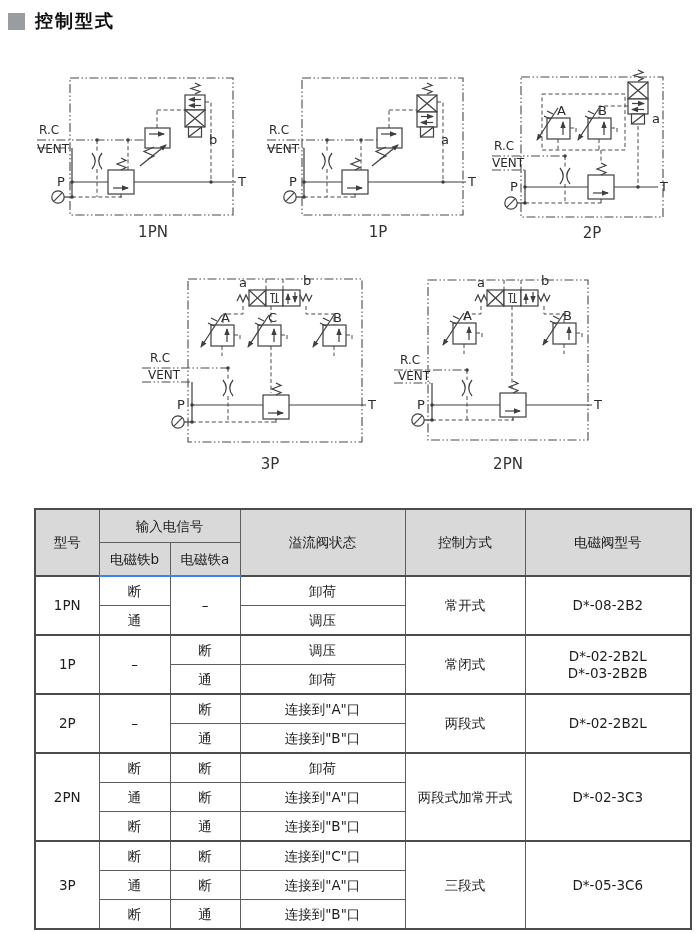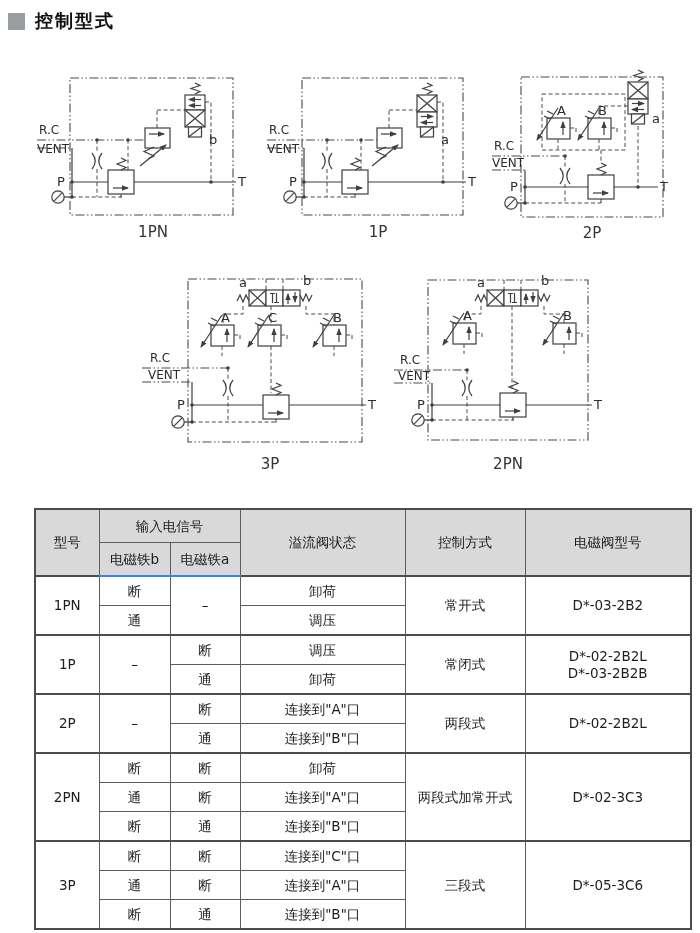--- a/index.html
+++ b/index.html
@@ -326,21 +326,21 @@
     </tr>
   </thead>
   <tbody>
 
     <tr class="grp">
       <td rowspan="2">1PN</td>
       <td>断</td>
       <td rowspan="2">–</td>
       <td>卸荷</td>
       <td rowspan="2">常开式</td>
-      <td rowspan="2">D*-03-2B2</td>
+      <td rowspan="2">D*-08-2B2</td>
     </tr>
     <tr>
       <td>通</td>
       <td>调压</td>
     </tr>
 
     <tr class="grp">
       <td rowspan="2">1P</td>
       <td rowspan="2">–</td>
       <td>断</td>

